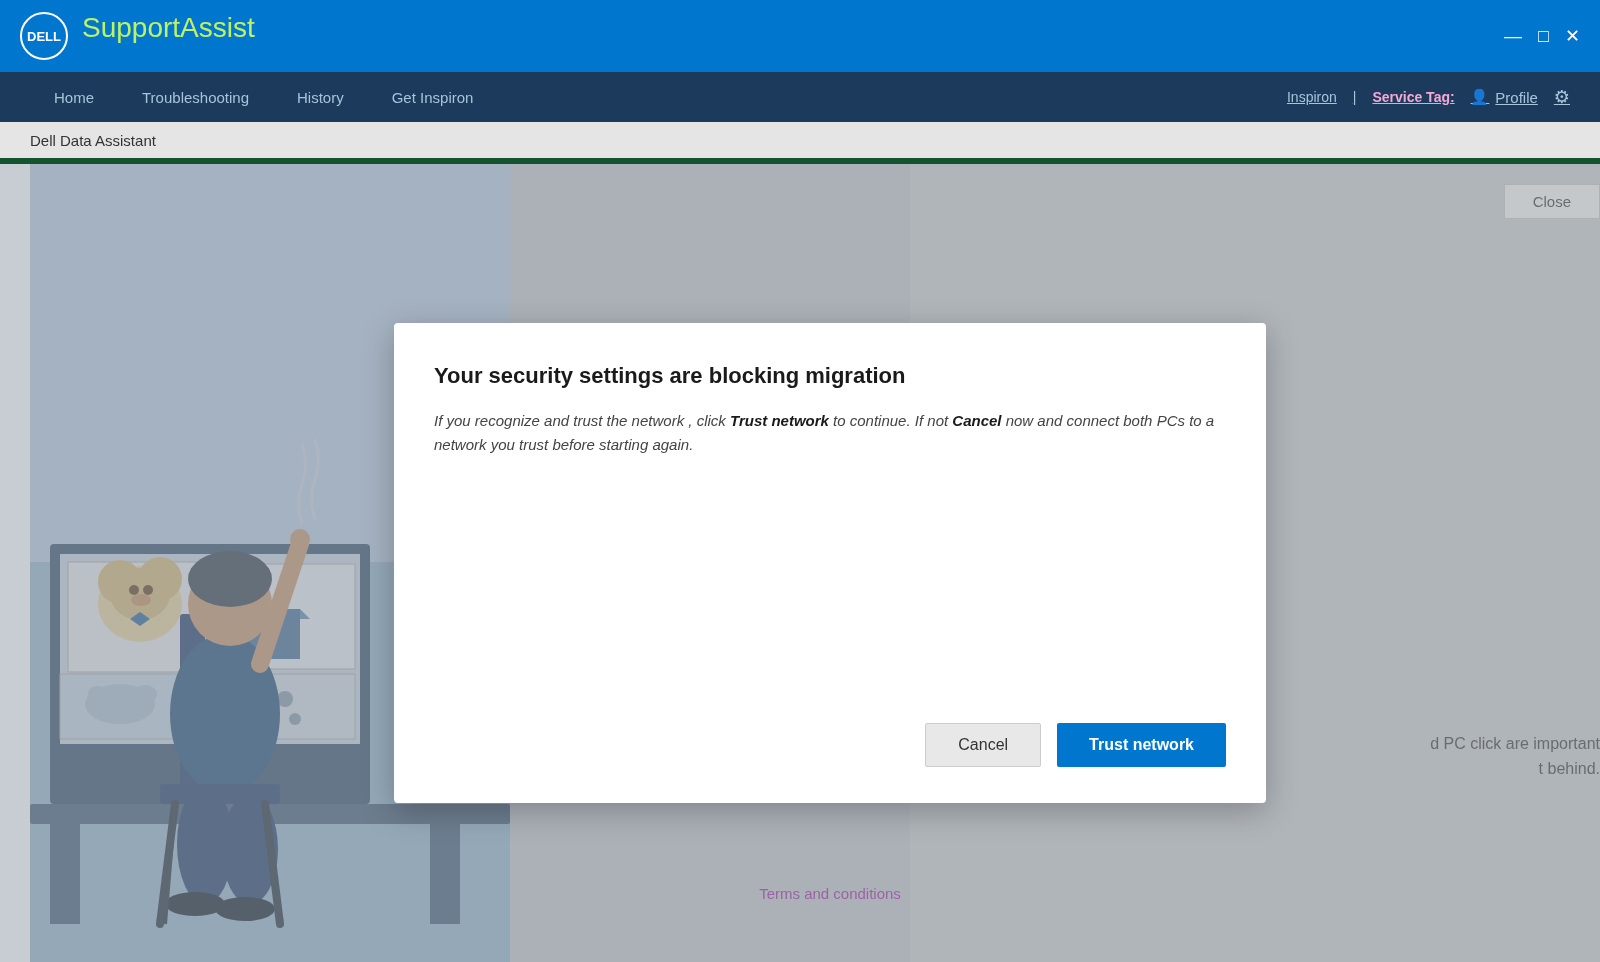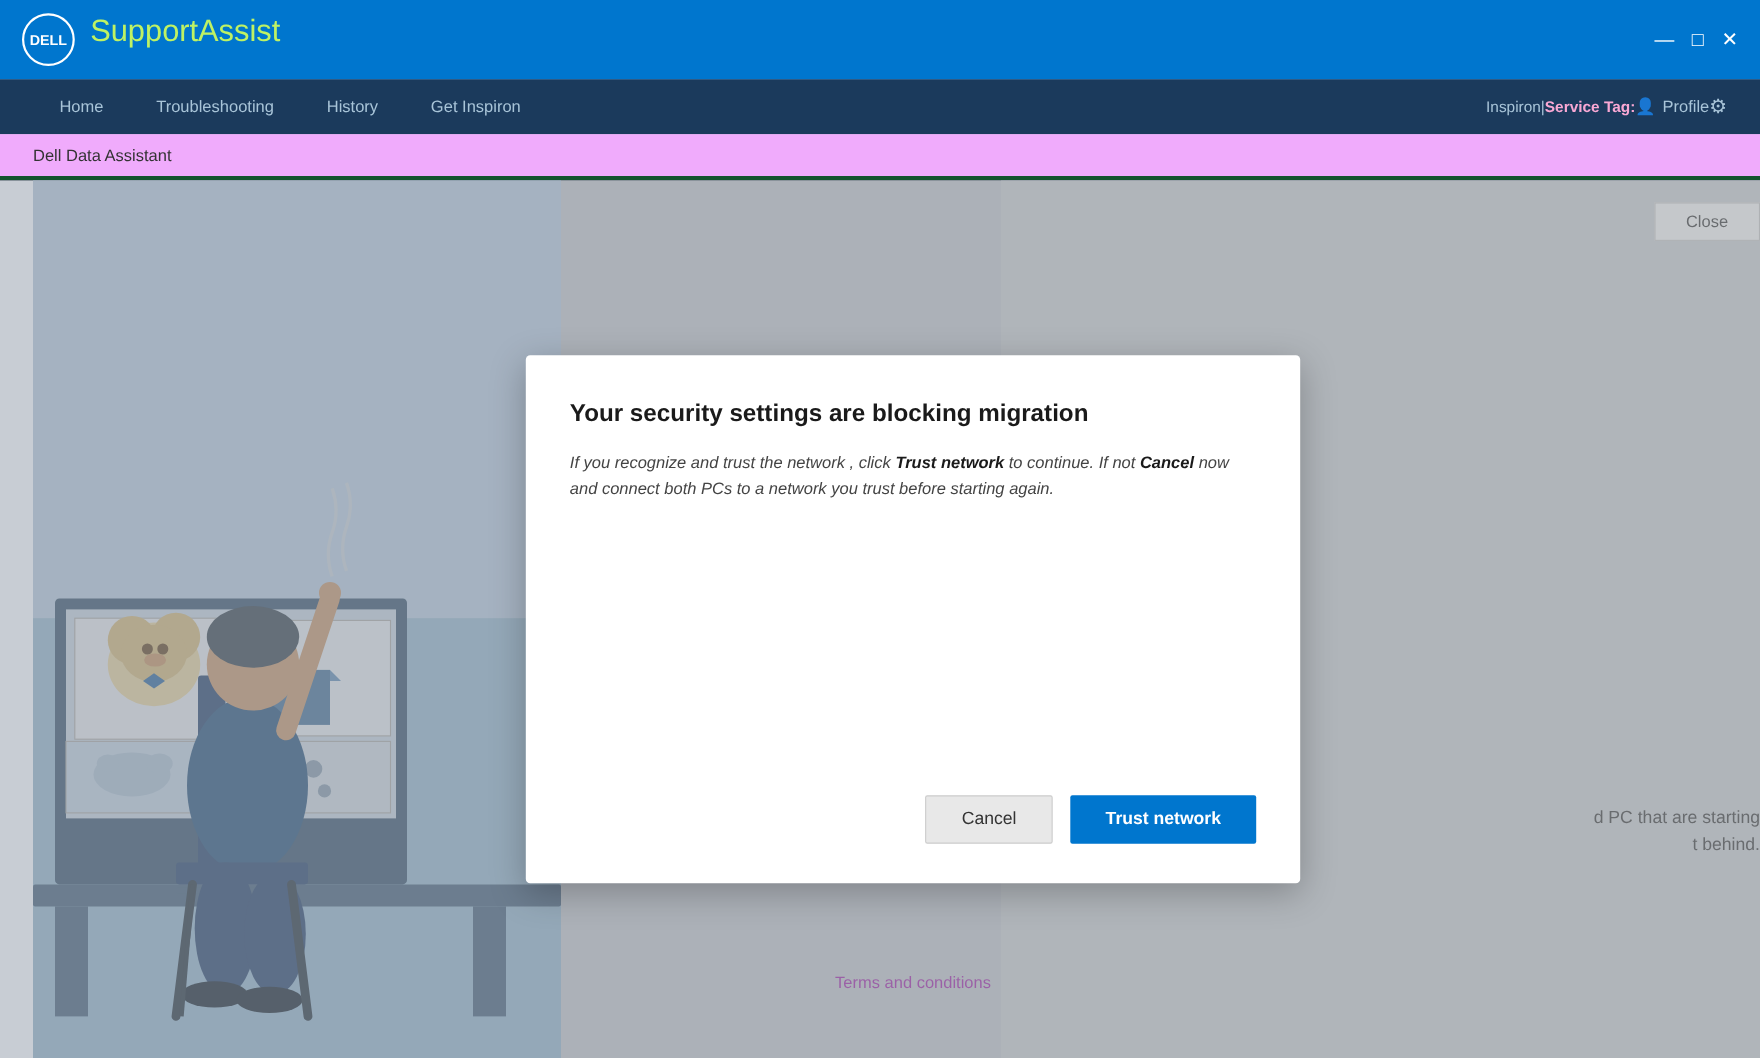--- a/index.html
+++ b/index.html
@@ -80,47 +80,49 @@
       padding: 0 24px;
       height: 64px;
       display: flex;
       align-items: center;
       cursor: pointer;
       text-decoration: none;
     }
     .nav-right {
       display: flex;
       align-items: center;
+      gap: 16px;
       color: #a8c4d8;
       font-size: 14px;
+      text-decoration: underline;
     }
     .nav-separator { color: #a8c4d8; }
     .service-tag-label { font-weight: 600; color: #f9a8d4; }
     .profile-link {
       color: #a8c4d8;
       display: flex;
       align-items: center;
       gap: 6px;
       cursor: pointer;
       font-size: 15px;
     }
     .settings-icon {
       color: #a8c4d8;
       font-size: 18px;
       cursor: pointer;
     }
 
     
     .sub-header {
-      background: #f0abfc;
+      background: #e5e5e5;
       height: 42px;
       display: flex;
       align-items: center;
       padding: 0 30px;
-      border-bottom: 4px solid #14532d;
+      border-bottom: 6px solid #14532d;
     }
     .sub-header-title {
       font-size: 15px;
       color: #333;
       font-weight: 500;
     }
 
     
     .main-content {
       position: relative;
@@ -191,21 +193,21 @@
       background: rgba(150, 155, 160, 0.55);
       display: flex;
       align-items: center;
       justify-content: center;
       z-index: 100;
     }
 
     
     .modal {
       background: white;
-      width: 704px;
+      width: 872px;
       min-height: 480px;
       border-radius: 4px;
       box-shadow: 0 8px 32px rgba(0,0,0,0.25);
       display: flex;
       flex-direction: column;
       padding: 40px 40px 36px 40px;
       position: relative;
     }
     .modal-title {
       font-size: 22px;
@@ -376,21 +378,21 @@
       <line x1="145" y1="640" x2="135" y2="760" stroke="#1a2a3a" stroke-width="4"></line>
 
       <path d="M 272 360 Q 265 340 272 320 Q 279 300 272 280" stroke="#d0d8e0" stroke-width="3" fill="none" opacity="0.7"></path>
       <path d="M 285 355 Q 278 335 285 315 Q 292 295 285 275" stroke="#d0d8e0" stroke-width="3" fill="none" opacity="0.7"></path>
     </svg>
   </div>
 
   <div class="right-content">
     <button class="close-btn">Close</button>
     <div class="right-text">
-      <div>d PC that are starting</div>
+      <div>d PC click are important</div>
       <div>t behind.</div>
     </div>
   </div>
 
   <a class="terms-link">Terms and conditions</a>
 
   <div class="modal-overlay">
     <div class="modal">
       <div class="modal-title">Your security settings are blocking migration</div>
       <div class="modal-body">

